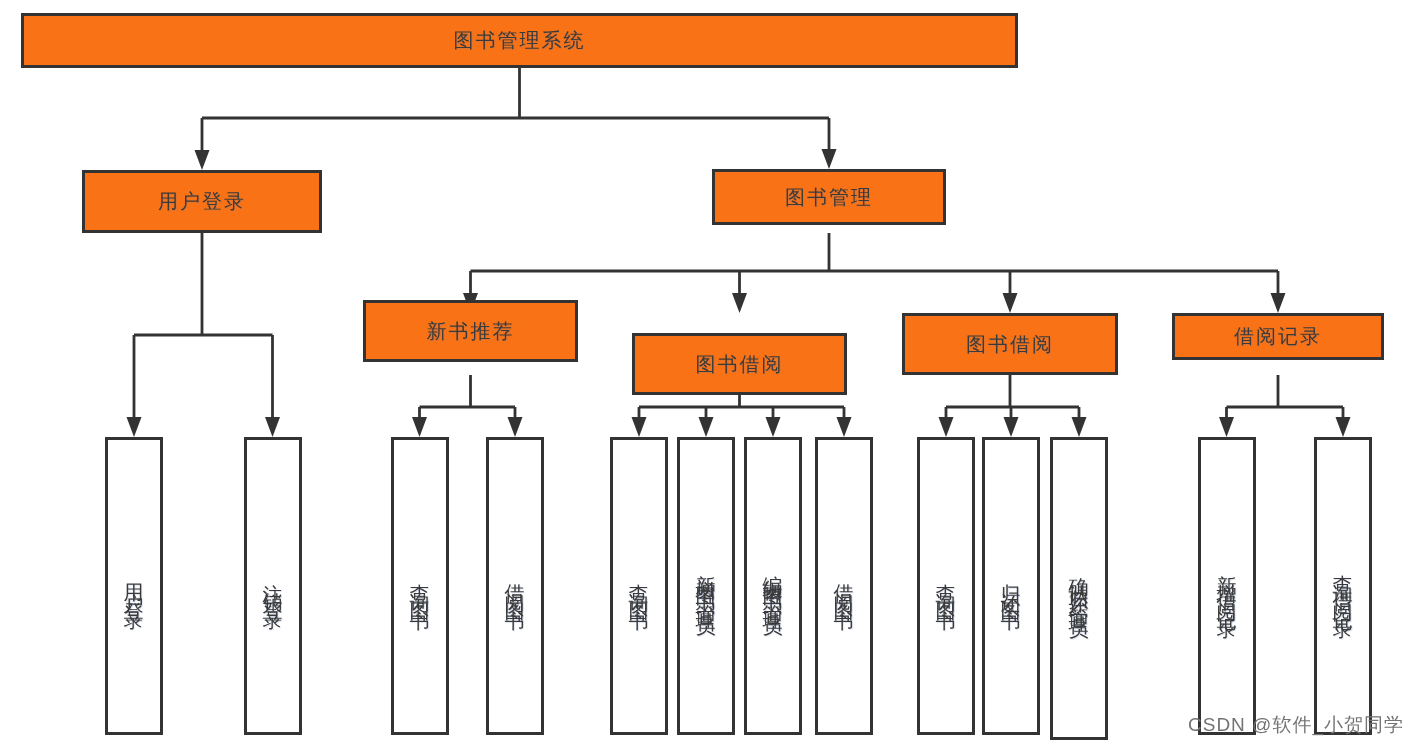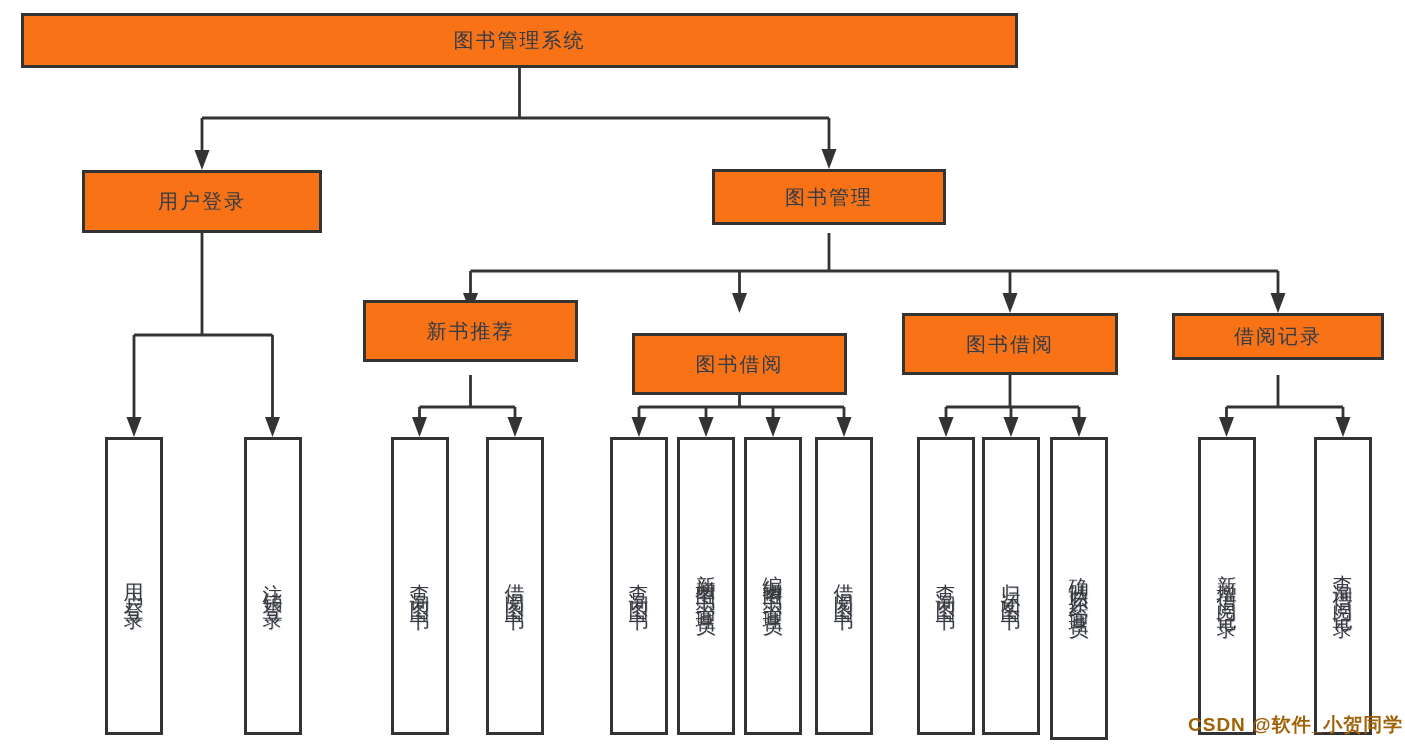--- a/index.html
+++ b/index.html
@@ -47,25 +47,24 @@
     letter-spacing: 9px;
     color: #3a3a3a;
     text-shadow: 1px 1px 0 rgba(90,120,200,0.18);
     line-height: 1;
   }
   .watermark {
     position: absolute;
     left: 1188px;
     top: 712px;
     font-size: 19px;
-    color: #a16207;
+    color: #737373;
     letter-spacing: 1px;
     white-space: nowrap;
     z-index: 5;
-    font-weight: bold;
   }
 </style>
 </head>
 <body>
 
 <div id="canvas">
 
   <svg id="connectors" viewBox="0 0 1405 747" xmlns="http://www.w3.org/2000/svg">
     <g stroke="#333333" stroke-width="2.8" fill="none">
 

